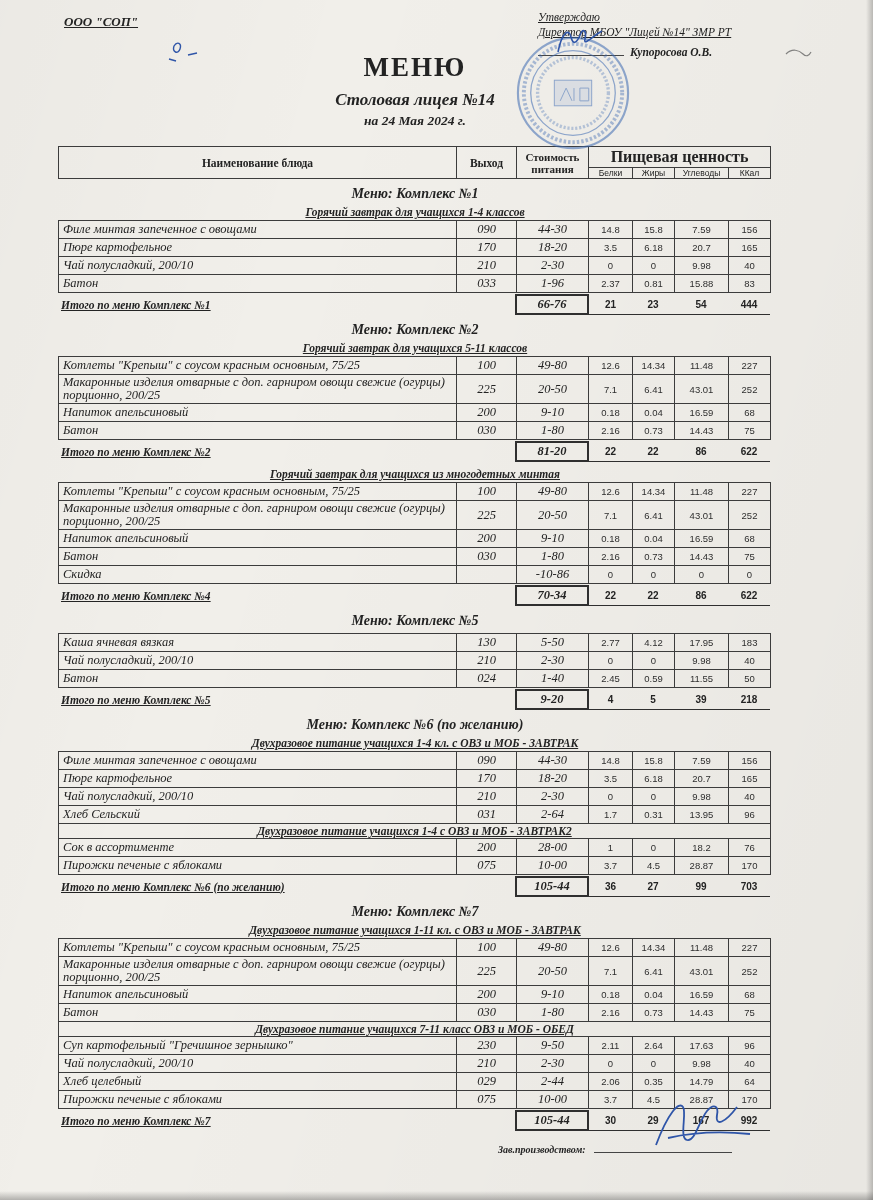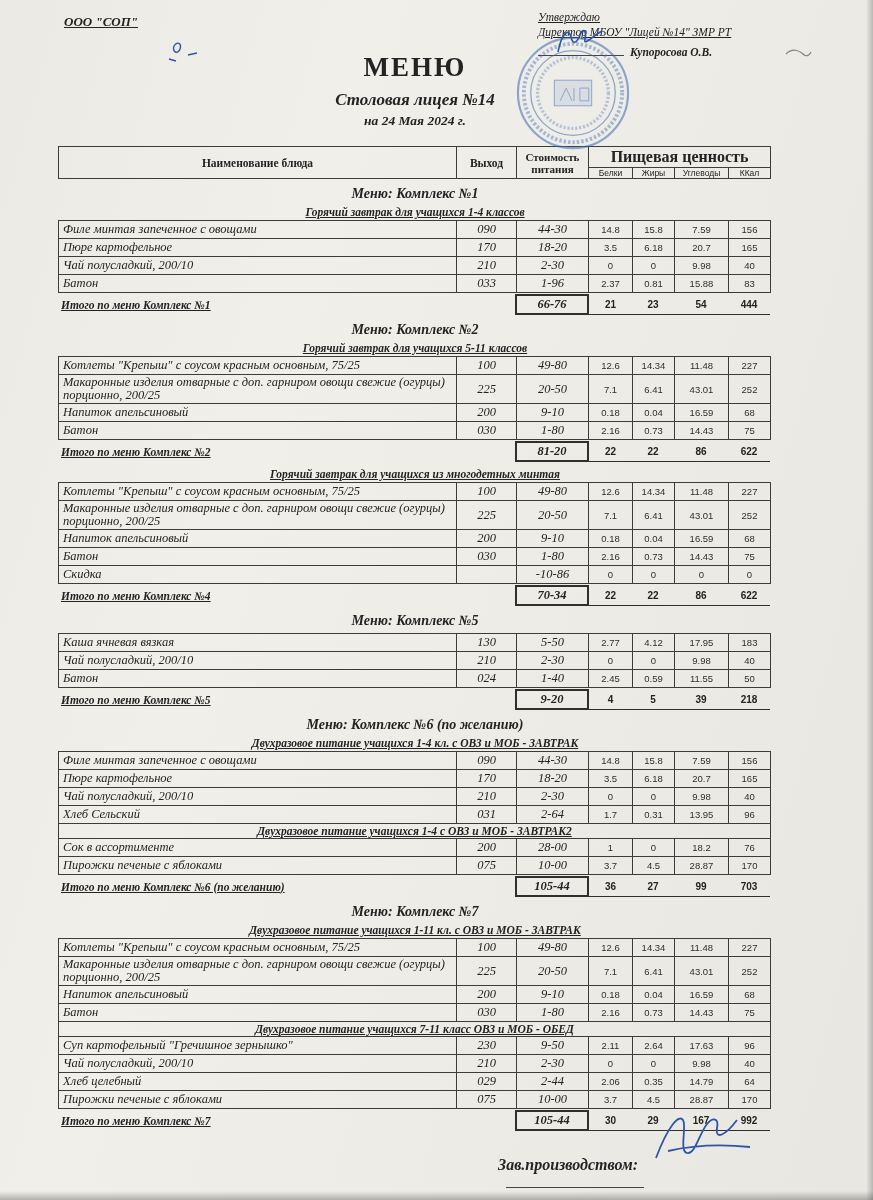--- a/index.html
+++ b/index.html
@@ -47,21 +47,21 @@
   .sec-title { text-align:center; font-weight:bold; font-style:italic; font-size:14px; margin:7px 0 4px; }
   .sec-sub { text-align:center; font-weight:bold; font-style:italic; font-size:11.5px; text-decoration:underline; margin-bottom:2px; }
 
   table.total { border-collapse:collapse; table-layout:fixed; width:712px; margin-top:1px; }
   table.total td { padding:1px 3px; vertical-align:middle; }
   td.t-label { font-weight:bold; font-style:italic; text-decoration:underline; font-size:11.5px; }
   td.t-cost  { border:2px solid #2f2f2f; text-align:center; font-weight:bold; font-style:italic; font-size:12.5px; }
   td.t-nut   { border-bottom:1.5px solid #2f2f2f; text-align:center; font-family:Liberation Sans, sans-serif; font-weight:bold; font-size:10px; }
 
   
-  .footer { position:relative; margin:25px 0 0 440px; font-size:16px; z-index:2; }
+  .footer { position:relative; margin:12px 0 0 440px; font-size:10px; z-index:2; }
   .f1 .lbl { font-weight:bold; font-style:italic; }
   .f1 .blank { display:inline-block; width:138px; border-bottom:1px solid #444; height:10px; margin-left:8px; }
   .sig-bottom { position:absolute; left:150px; top:-50px; width:112px; height:62px; }
   svg.blue path, svg.blue circle, svg.blue rect { stroke:#2f55a8; fill:none; }
 </style>
 </head>
 <body>
 
 <div class="page">
   <div class="content">

